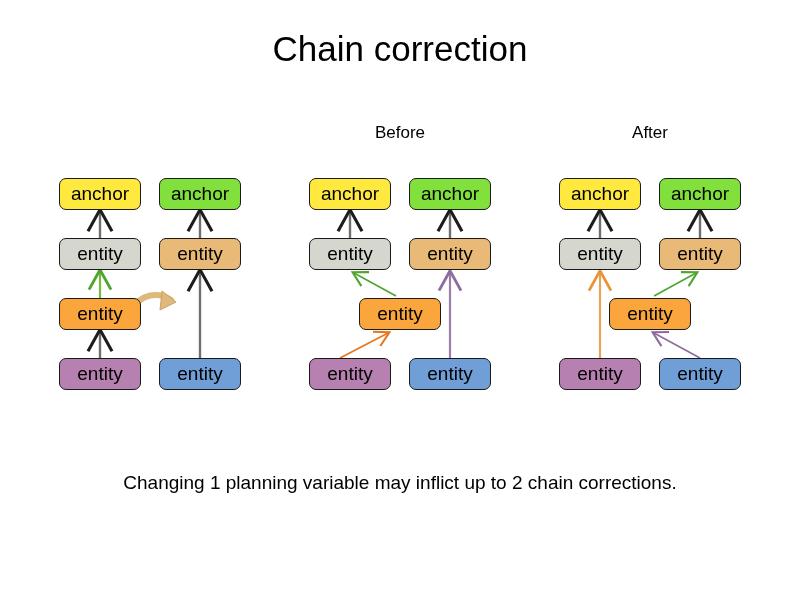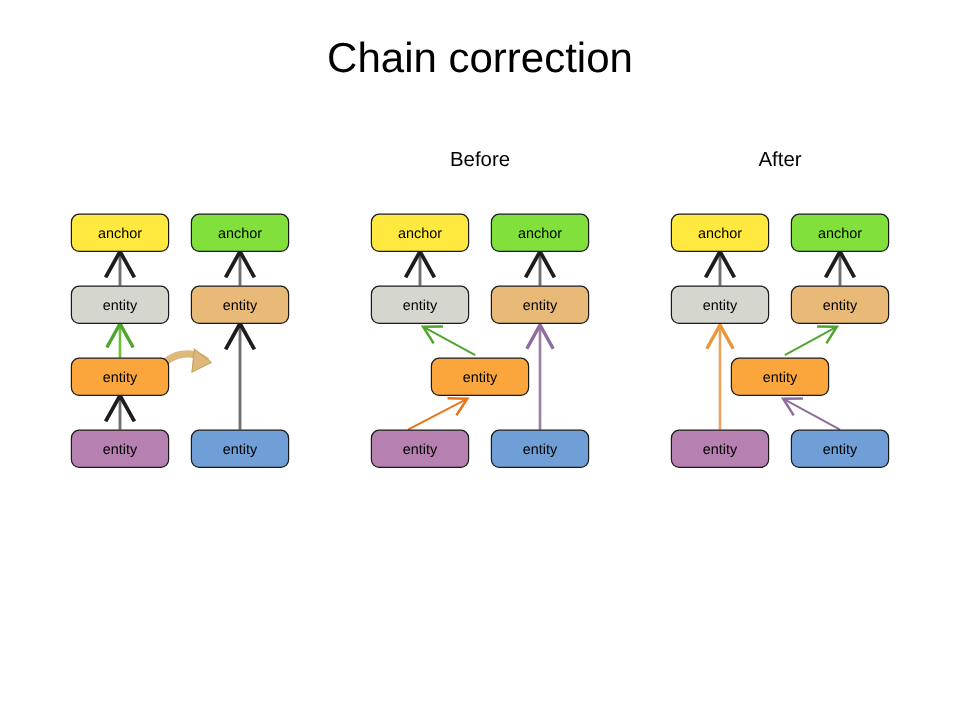--- a/index.html
+++ b/index.html
@@ -59,21 +59,21 @@
   .node {
     position: absolute;
     width: 82px;
     height: 32px;
     border: 1.6px solid #1a1a1a;
     border-radius: 7px;
     box-sizing: border-box;
     display: flex;
     align-items: center;
     justify-content: center;
-    font-size: 12px;
+    font-size: 19px;
     line-height: 20px;
     color: #000;
     z-index: 5;
   }
   svg.wires {
     position: absolute;
     left: 0; top: 0;
     width: 800px;
     height: 600px;
     z-index: 2;
@@ -202,14 +202,15 @@
   <div class="node" style="left:609px; top:298px; background:#FAA63C;">
       <span>entity</span>
     </div>
   <div class="node" style="left:559px; top:358px; background:#B680B0;">
       <span>entity</span>
     </div>
   <div class="node" style="left:659px; top:358px; background:#6F9FD6;">
       <span>entity</span>
     </div>
 
+  <div class="caption">Changing 1 planning variable may inflict up to 2 chain corrections.</div>
 
 </div>
 
 </body></html>

